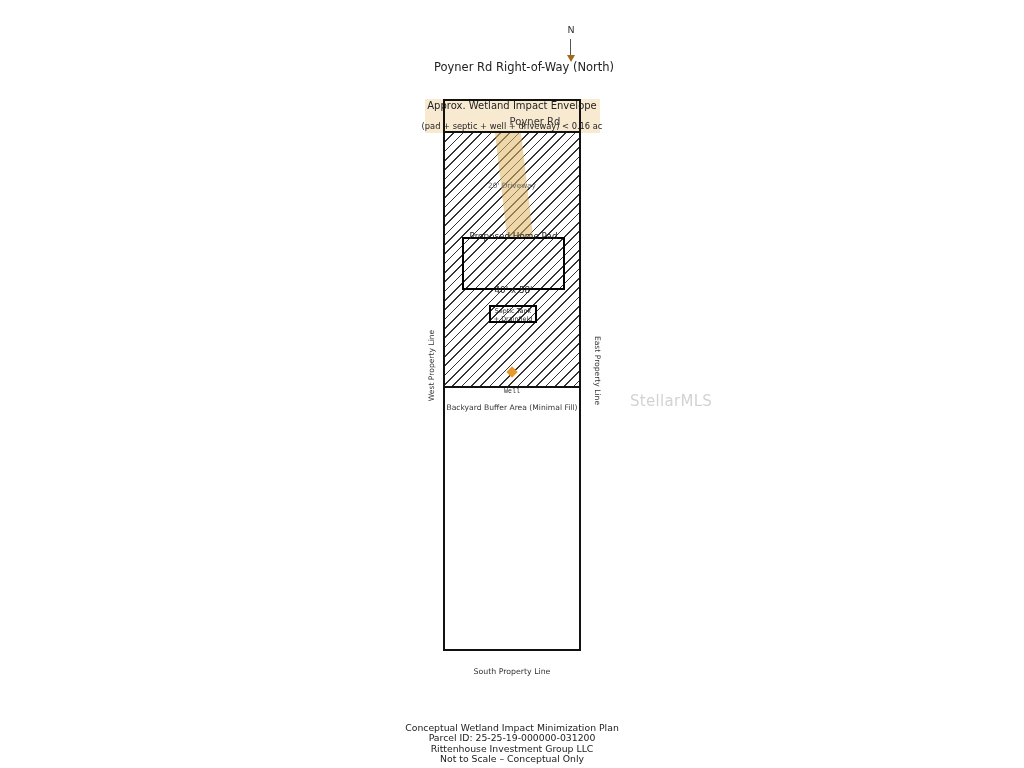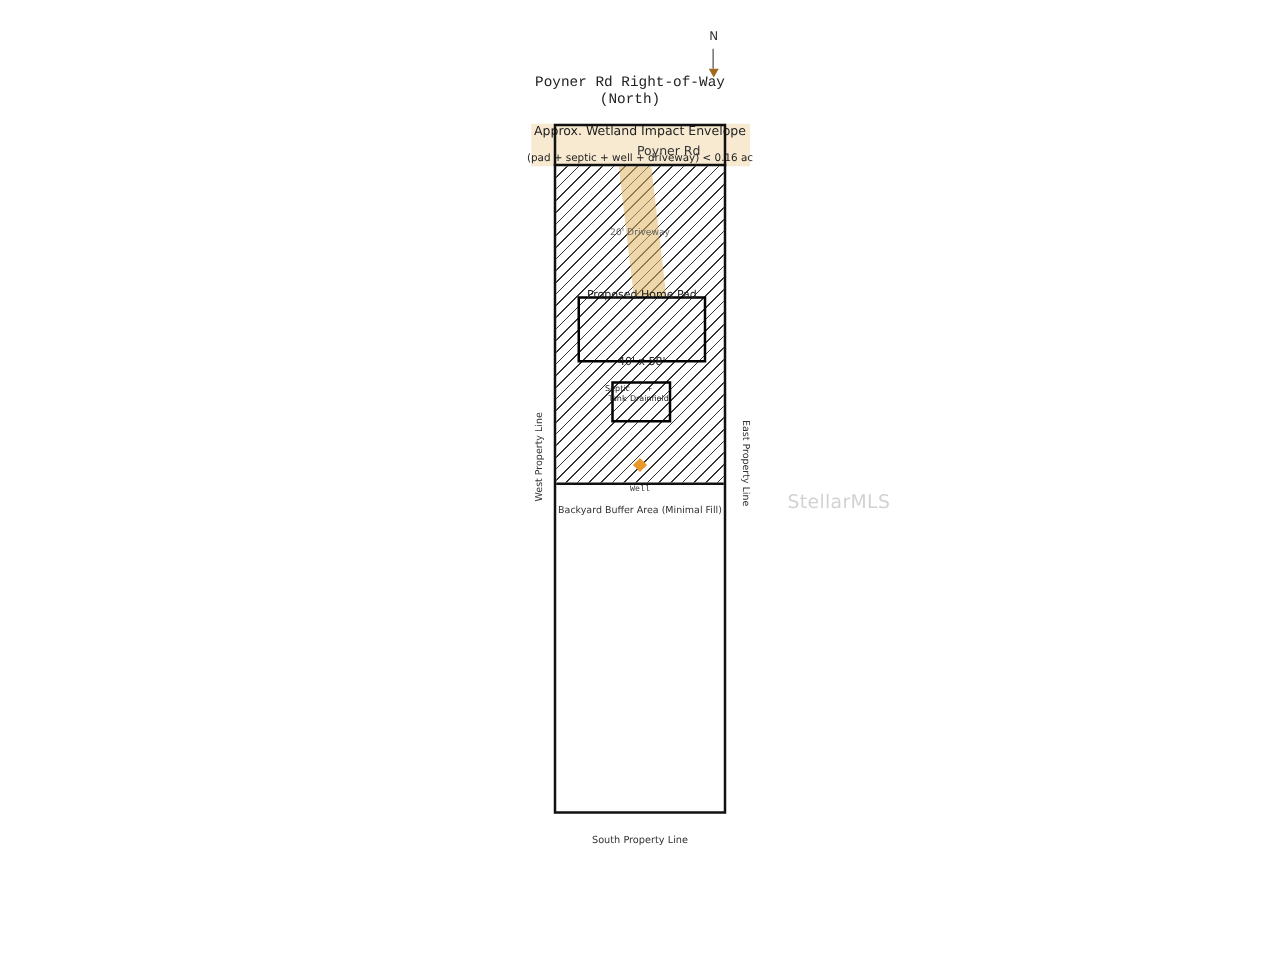--- a/index.html
+++ b/index.html
@@ -16,21 +16,21 @@
   .ctr { text-align: center; }
 
   
   .north-label { left: 560px; top: 24px; width: 22px; font-size: 9.5px; color: #333; text-align: center; }
   .north-stem  { left: 570px; top: 39px; width: 1px; height: 16px; background: #555; }
   .north-head  { left: 567px; top: 55px; width: 0; height: 0;
                  border-left: 4px solid transparent; border-right: 4px solid transparent;
                  border-top: 7px solid var(--arrowhead, #a06a1e); }
 
   
-  .title { left: 404px; top: 60px; width: 200px; font-size: 11.5px; color: #222; font-family: Liberation Mono, monospace; }
+  .title { left: 424px; top: 60px; width: 200px; font-size: 11.5px; color: #222; }
 
   
   .road-band { left: 425px; top: 99px; width: 175px; height: 34px; background: var(--road-band, #f8ead1); }
   .band-sep  { left: 443px; top: 131px; width: 138px; height: 2px; background: var(--border, #111); z-index: 5; }
   .env1 { left: 412px; top: 100px; width: 200px; font-size: 10px; color: #222; z-index: 4; }
   .env2 { left: 402px; top: 110px; width: 220px; font-size: 8.3px; color: #222; z-index: 4; margin-top: 11px; }
   .road-name { left: 435px; top: 116px; width: 200px; font-size: 10px; color: #333; z-index: 4; }
 
   
   .property { left: 443px; top: 99px; width: 138px; height: 552px;
@@ -51,23 +51,23 @@
   .driveway-label { left: 462px; top: 181px; width: 100px; font-size: 7.3px; color: #666; z-index: 3; }
 
   
   .home-pad { left: 462px; top: 237px; width: 103px; height: 53px;
               border: 2.5px solid #000; box-sizing: border-box; z-index: 3;
               display: flex; flex-direction: column; justify-content: center; }
   .home-pad .l1 { font-size: 8.8px; color: #222; text-align: center; line-height: 11px; }
   .home-pad .l2 { font-size: 8.8px; color: #222; text-align: center; line-height: 11px; margin-top: 43px; }
 
   
-  .septic { left: 489px; top: 305px; width: 48px; height: 33px;
+  .septic { left: 489px; top: 305px; width: 48px; height: 18px;
             border: 2px solid #000; box-sizing: border-box; z-index: 3;
-            display: flex; justify-content: flex-end; }
+            display: flex; flex-direction: column; justify-content: flex-start; }
   .septic .l1, .septic .l2 { font-size: 6.4px; color: #222; text-align: center; line-height: 8px; }
 
   
   .well-marker { left: 508px; top: 368px; width: 8px; height: 8px;
                  background: var(--well-marker, #e8992c); transform: rotate(45deg); z-index: 3; }
   .well-label  { left: 482px; top: 388px; width: 60px; font-size: 6.6px; color: #333; z-index: 3; font-family: Liberation Mono, monospace; }
 
   
   .buffer-label { left: 422px; top: 403px; width: 180px; font-size: 7.6px; color: #333; }
 
@@ -124,14 +124,20 @@
   <div class="abs ctr buffer-label">Backyard Buffer Area (Minimal Fill)</div>
 
   <div class="abs property"></div>
 
   <div class="abs west-label">West Property Line</div>
   <div class="abs east-label">East Property Line</div>
   <div class="abs ctr south-label">South Property Line</div>
 
   <div class="abs watermark">StellarMLS</div>
 
+  <div class="abs ctr footer">
+    <div>Conceptual Wetland Impact Minimization Plan</div>
+    <div>Parcel ID: 25-25-19-000000-031200</div>
+    <div>Rittenhouse Investment Group LLC</div>
+    <div>Not to Scale – Conceptual Only</div>
+  </div>
 
 </div>
 
 </body></html>

